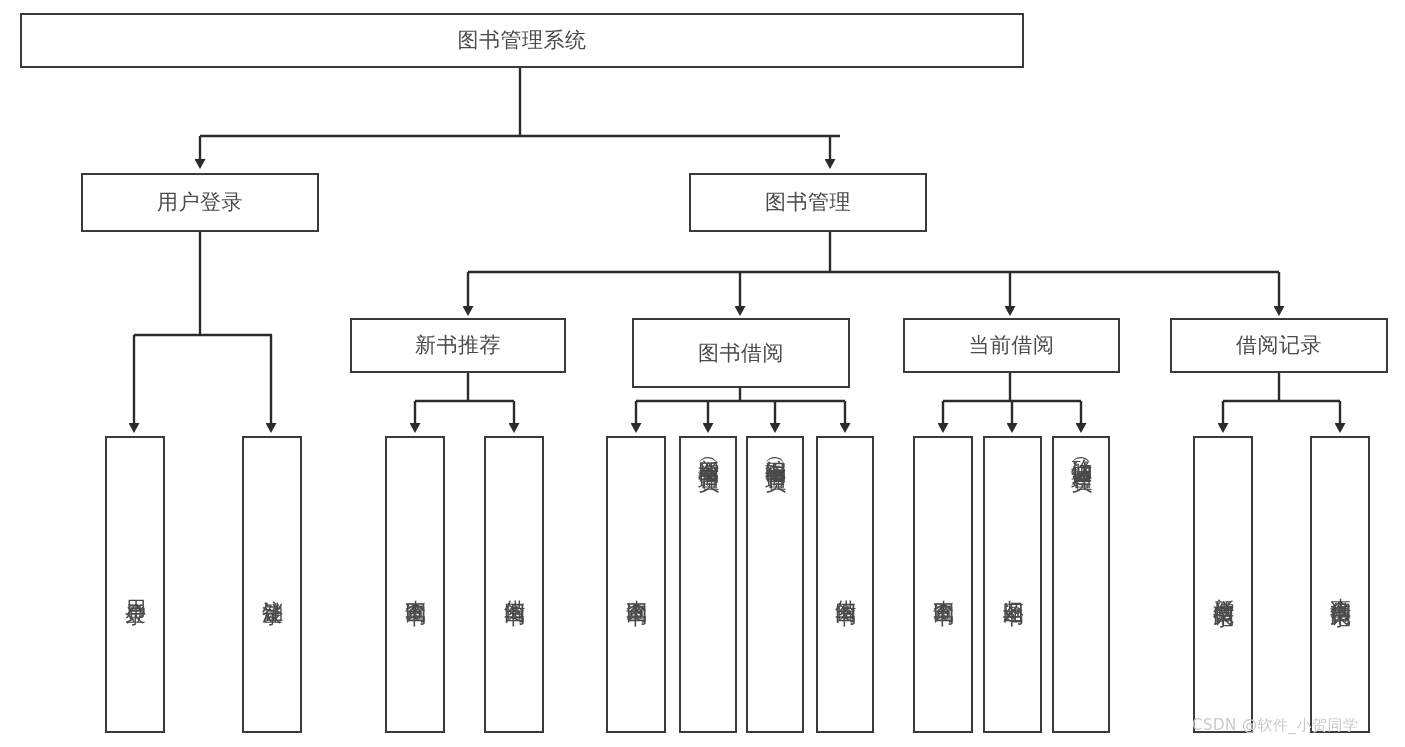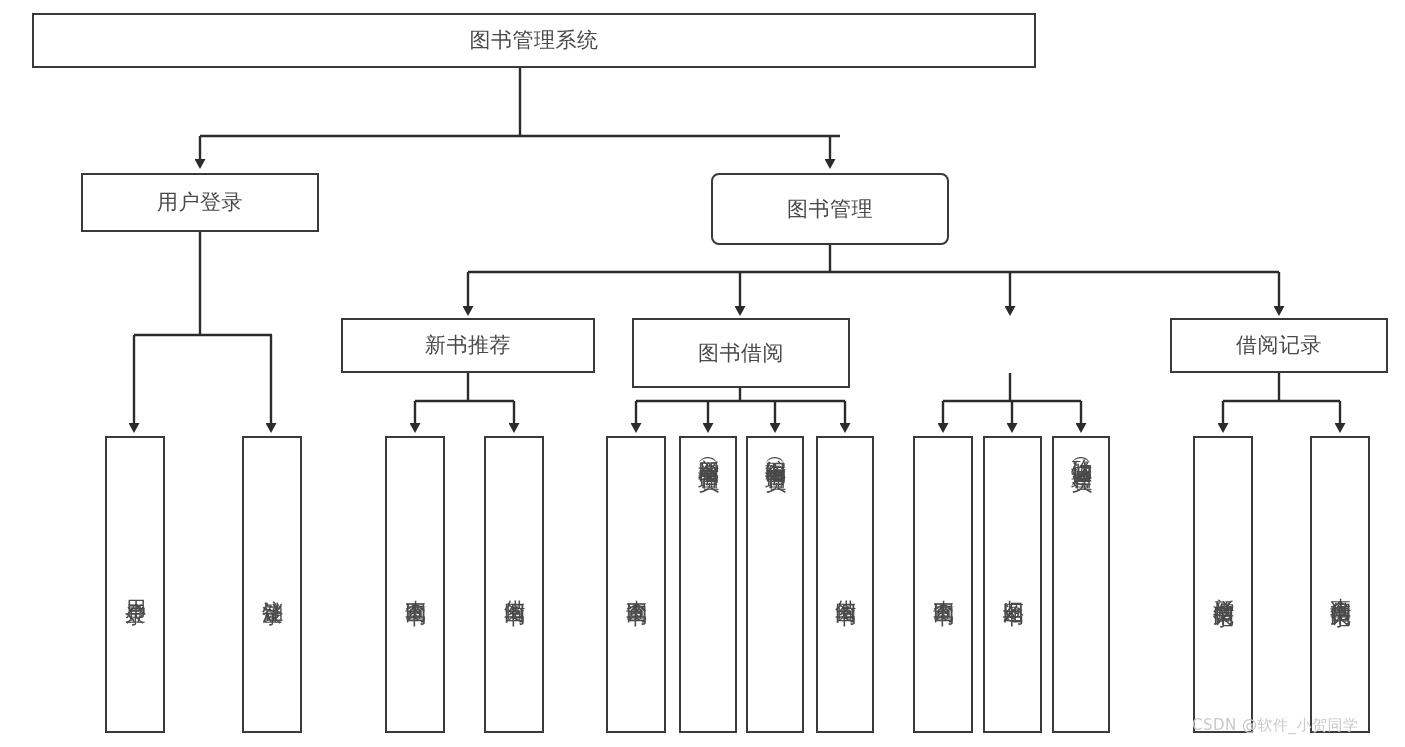--- a/index.html
+++ b/index.html
@@ -117,36 +117,39 @@
       <path d="M1012,401 L1012,424" marker-end="url(#arrow)"></path>
       <path d="M1081,401 L1081,424" marker-end="url(#arrow)"></path>
 
       <path d="M1279,373 L1279,401"></path>
       <path d="M1223,401 L1340,401"></path>
       <path d="M1223,401 L1223,424" marker-end="url(#arrow)"></path>
       <path d="M1340,401 L1340,424" marker-end="url(#arrow)"></path>
     </g>
   </svg>
 
-  <div class="node root" style="left:32px; top:13px; width:1004px; height:55px;">
+  <div class="node root" style="left:20px; top:13px; width:1004px; height:55px;">
     <span class="label">图书管理系统</span>
   </div>
 
   <div class="node" style="left:81px; top:173px; width:238px; height:59px;">
     <span class="label">用户登录</span>
   </div>
-  <div class="node" style="left:711px; top:173px; width:238px; height:72px;border-radius:8px;">
+  <div class="node" style="left:689px; top:173px; width:238px; height:59px;">
     <span class="label">图书管理</span>
   </div>
 
-  <div class="node" style="left:341px; top:318px; width:254px; height:55px;">
+  <div class="node" style="left:350px; top:318px; width:216px; height:55px;">
     <span class="label">新书推荐</span>
   </div>
   <div class="node" style="left:632px; top:318px; width:218px; height:70px;">
     <span class="label">图书借阅</span>
+  </div>
+  <div class="node" style="left:903px; top:318px; width:217px; height:55px;">
+    <span class="label">当前借阅</span>
   </div>
   <div class="node" style="left:1170px; top:318px; width:218px; height:55px;">
     <span class="label">借阅记录</span>
   </div>
 
   <div class="node leaf center" style="left:105px; top:436px; width:60px; height:297px;">
     <span class="label">用户登录</span>
   </div>
   <div class="node leaf center" style="left:242px; top:436px; width:60px; height:297px;">
     <span class="label">注销登录</span>

